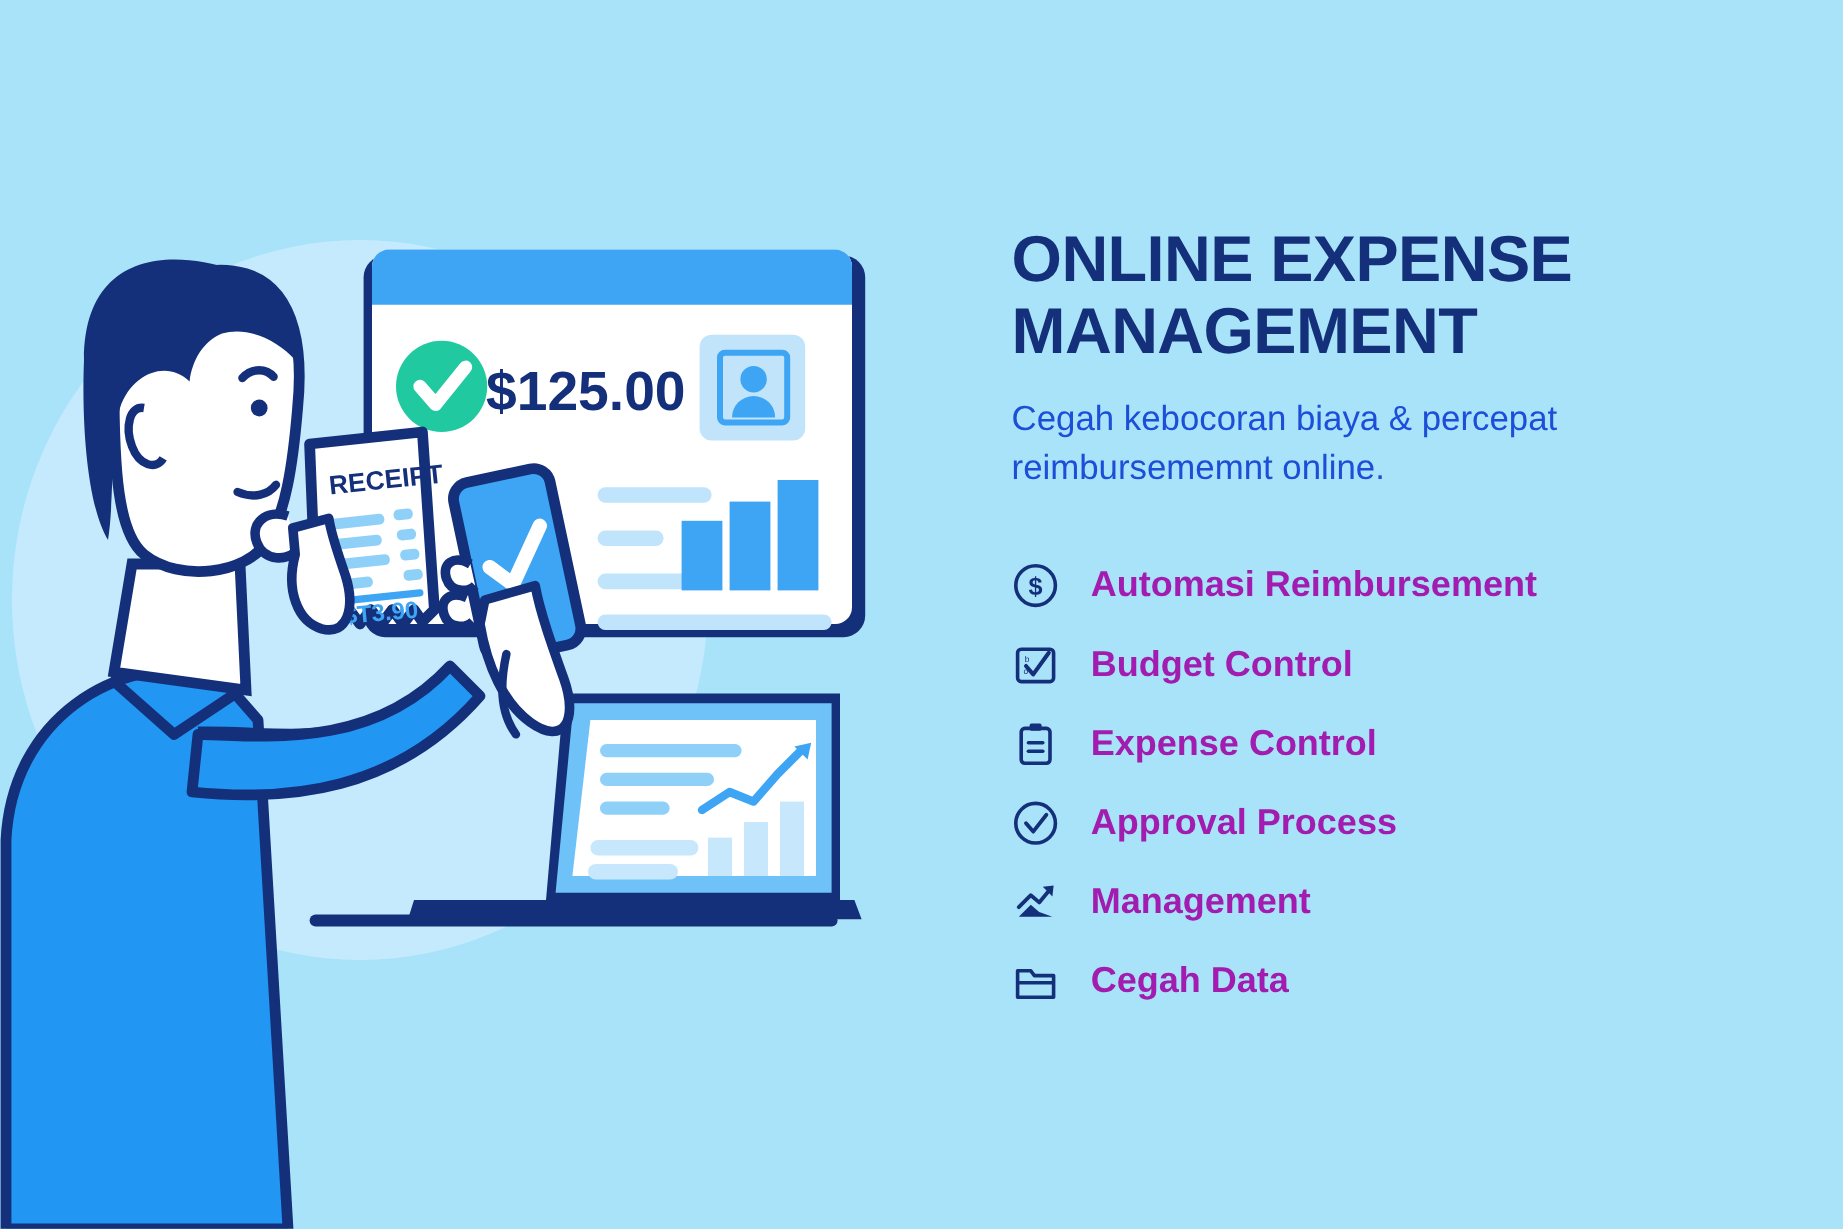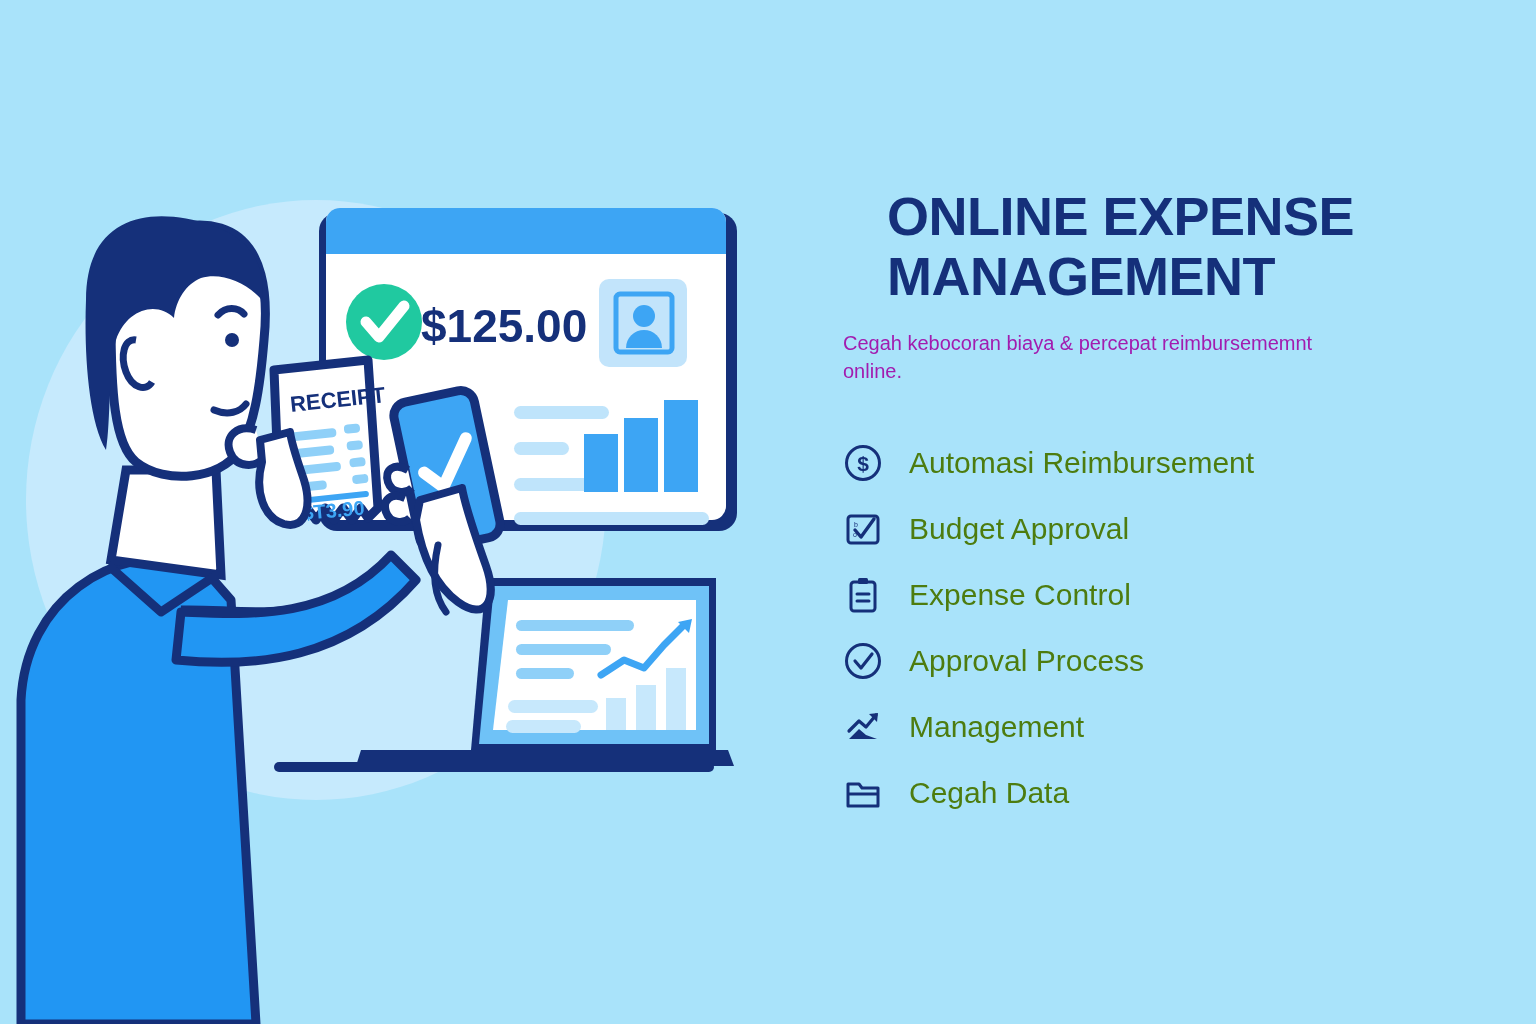--- a/index.html
+++ b/index.html
@@ -16,21 +16,21 @@
   #stage {
     position: relative;
     width: 1536px;
     height: 1024px;
     background: #a9e3fa;
   }
 
   
   #illustration {
     position: absolute;
-    left: 16px;
+    left: 0;
     top: 0;
     width: 800px;
     height: 1024px;
   }
   #illustration svg { display: block; }
 
   
   #content {
     position: absolute;
     left: 843px;
@@ -40,26 +40,26 @@
 
   #headline {
     color: #15307a;
     font-size: 54px;
     line-height: 1.12;
     font-weight: 700;
     letter-spacing: -0.5px;
     margin: 0;
     text-transform: uppercase;
   }
-  #headline .hl-line { display: block; white-space: nowrap; margin-left: 44px; }
+  #headline .hl-line { display: block; white-space: nowrap; }
 
   #subhead {
     margin: 22px 0 0 0;
-    color: #a21caf;
-    font-size: 20px;
+    color: #1d4ed8;
+    font-size: 29px;
     line-height: 1.42;
     font-weight: 400;
     max-width: 520px;
   }
 
   #feature-list {
     margin: 44px 0 0 0;
     padding: 0;
     list-style: none;
   }
@@ -73,23 +73,23 @@
     width: 40px;
     height: 40px;
     flex: 0 0 40px;
     display: flex;
     align-items: center;
     justify-content: center;
     color: #15307a;
   }
   .feature-icon svg { display: block; }
   .feature-label {
-    color: #4d7c0f;
+    color: #a21caf;
     font-size: 30px;
-    font-weight: 400;
+    font-weight: 700;
     line-height: 1;
     white-space: nowrap;
   }
 </style>
 </head>
 <body>
 
 <div id="stage">
 
   <div id="illustration">
@@ -250,21 +250,21 @@
 
       <li class="feature-item">
         <span class="feature-icon">
           <svg width="40" height="40" viewBox="0 0 40 40">
             <rect x="5" y="7" width="30" height="27" rx="3" fill="none" stroke="#15307a" stroke-width="3"></rect>
             <polyline points="12,21 18,28 31,10" fill="none" stroke="#15307a" stroke-width="3.4" stroke-linecap="round" stroke-linejoin="round"></polyline>
             <text x="11" y="18" font-family="Liberation Sans, sans-serif" font-size="7" fill="#15307a">b</text>
             <text x="10" y="28" font-family="Liberation Sans, sans-serif" font-size="7" fill="#15307a">o</text>
           </svg>
         </span>
-        <span class="feature-label">Budget Approval</span>
+        <span class="feature-label">Budget Control</span>
       </li>
 
       <li class="feature-item">
         <span class="feature-icon">
           <svg width="40" height="40" viewBox="0 0 40 40">
             <rect x="8" y="7" width="24" height="29" rx="3" fill="none" stroke="#15307a" stroke-width="3"></rect>
             <rect x="15" y="3" width="10" height="6" rx="1.5" fill="#15307a"></rect>
             <line x1="14" y1="19" x2="26" y2="19" stroke="#15307a" stroke-width="3" stroke-linecap="round"></line>
             <line x1="14" y1="26" x2="26" y2="26" stroke="#15307a" stroke-width="3" stroke-linecap="round"></line>
           </svg>

